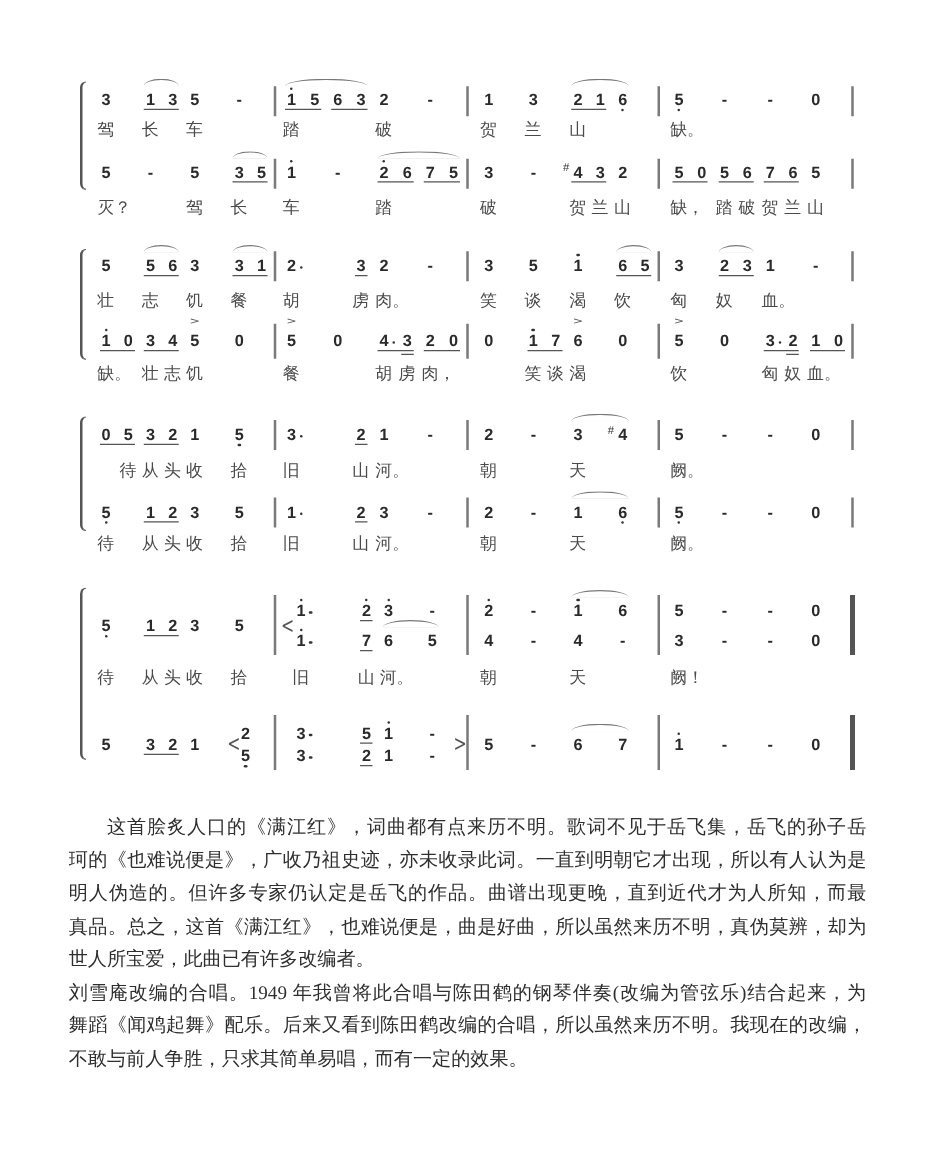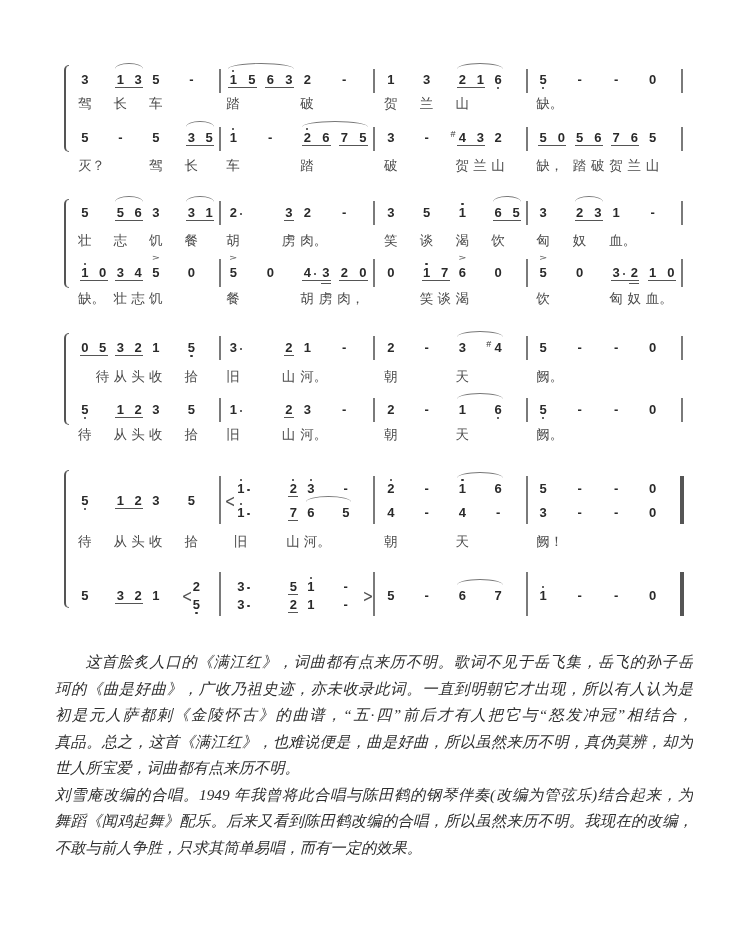--- a/index.html
+++ b/index.html
@@ -11,21 +11,21 @@
 .bar{position:absolute;width:1.3px;background:#7a7a7a;}
 .bar.final{width:4px;background:#555;}
 .ul{position:absolute;height:1.2px;background:#555;}
 .dot{position:absolute;width:2.4px;height:2.4px;border-radius:50%;background:#333;}
 .slur{position:absolute;border-top:1.3px solid #777;border-radius:50% 50% 0 0/100% 100% 0 0;box-sizing:border-box;}
 .acc{position:absolute;font-family:"DejaVu Sans",sans-serif;font-size:10px;line-height:10px;color:#555;text-align:center;transform:scaleY(0.75);}
 .sharp{position:absolute;font-family:"Liberation Sans",sans-serif;font-size:9px;line-height:10px;color:#333;}
 .brk{position:absolute;border-left:2px solid #555;border-top:1.5px solid #666;border-bottom:1.5px solid #666;width:5px;border-radius:5px 0 0 5px;box-sizing:border-box;}
 .dv{position:absolute;font-family:"DejaVu Sans",sans-serif;font-size:18px;line-height:20px;color:#555;text-align:center;transform:scaleX(0.7);}
 .prose{position:absolute;left:55px;top:649px;width:638px;font-family:"Liberation Serif",serif;font-size:15.3px;line-height:26.5px;color:#2e2e2e;}
-.line{height:26.5px;overflow:hidden;text-align:justify;text-align-last:justify;font-style:italic;}
+.line{height:26.5px;overflow:hidden;text-align:justify;text-align-last:justify;}
 .line.indent{padding-left:2em;}
 .line.last{text-align-last:left;}
 </style>
 </head>
 <body>
 
 <div id="page">
   <div id="score">
       <div class="sys">
         <div class="brk" style="left: 64px; top: 65px; height: 87px;"></div>
@@ -417,24 +417,24 @@
         <div class="dot" style="left: 541.925px; top: 585.5px;"></div>
         <div class="g" style="left: 572.625px; top: 588px; width: 14px; height: 16px;">-</div>
         <div class="g" style="left: 609.125px; top: 588px; width: 14px; height: 16px;">-</div>
         <div class="g" style="left: 645.625px; top: 588px; width: 14px; height: 16px;">0</div>
       </div>
     </div>
 
   <div class="prose">
     <div class="para">
       <div class="line indent">这首脍炙人口的《满江红》，词曲都有点来历不明。歌词不见于岳飞集，岳飞的孙子岳</div>
-      <div class="line">珂的《曲是好曲》，广收乃祖史迹，亦未收录此词。一直到明朝它才出现，所以有人认为是</div>
-      <div class="line">初是元人萨都剌《金陵怀古》的曲谱，“五·四”前后才有人把它与“怒发冲冠”相结合，</div>
+      <div class="line">珂的《也难说便是》，广收乃祖史迹，亦未收录此词。一直到明朝它才出现，所以有人认为是</div>
+      <div class="line">明人伪造的。但许多专家仍认定是岳飞的作品。曲谱出现更晚，直到近代才为人所知，而最</div>
       <div class="line">真品。总之，这首《满江红》，也难说便是，曲是好曲，所以虽然来历不明，真伪莫辨，却为</div>
-      <div class="line last">世人所宝爱，词曲都有点来历不明。</div>
+      <div class="line last">世人所宝爱，此曲已有许多改编者。</div>
     </div>
     <div class="para">
       <div class="line">刘雪庵改编的合唱。1949 年我曾将此合唱与陈田鹤的钢琴伴奏(改编为管弦乐)结合起来，为</div>
       <div class="line">舞蹈《闻鸡起舞》配乐。后来又看到陈田鹤改编的合唱，所以虽然来历不明。我现在的改编，</div>
       <div class="line last">不敢与前人争胜，只求其简单易唱，而有一定的效果。</div>
     </div>
   </div>
 </div>
 
 </body></html>

